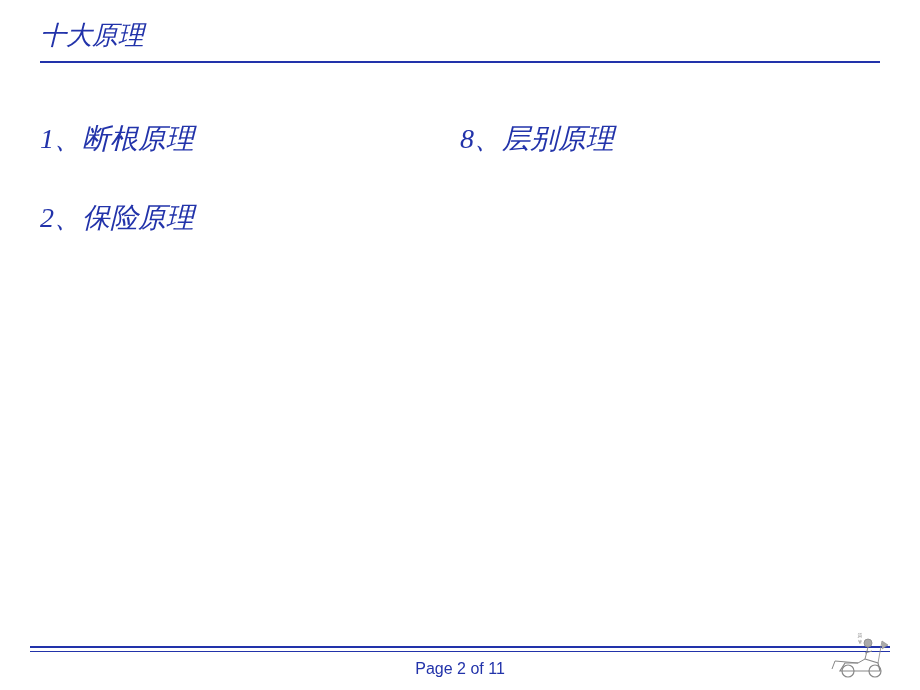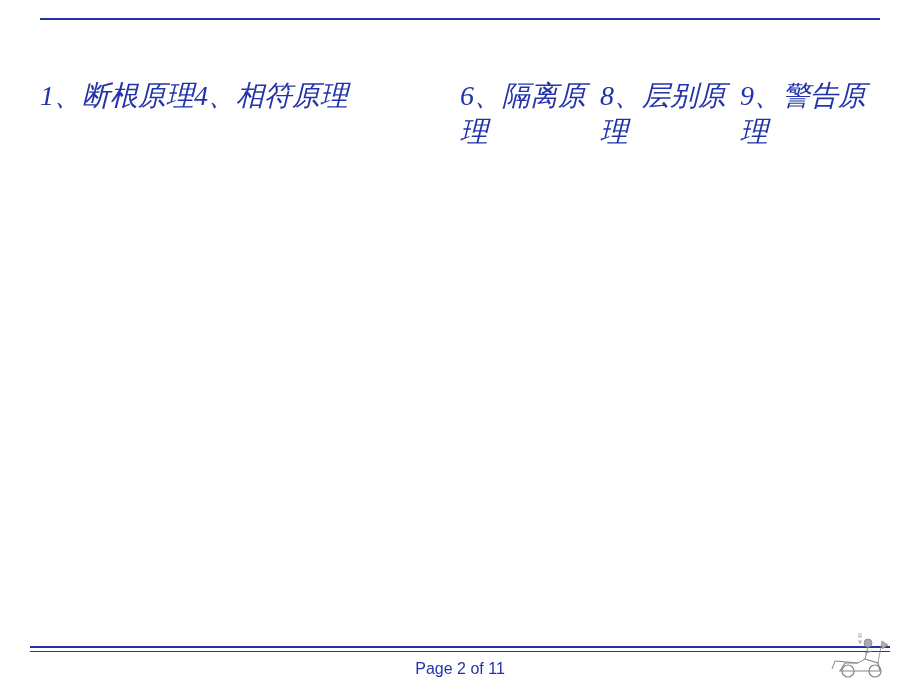--- a/index.html
+++ b/index.html
@@ -42,22 +42,22 @@
     
     .content {
       padding: 30px 40px 20px 40px;
       display: grid;
       grid-template-columns: 1fr 1fr;
       gap: 0;
     }
 
     .left-column, .right-column {
       display: flex;
-      flex-direction: row;
-      gap: 0;
+      flex-direction: column;
+      gap: 7px;
     }
 
     .principle-item {
       font-size: 28px;
       color: #2233aa;
       font-style: italic;
       font-family: 'KaiTi', 'STKaiti', '楷体', serif;
       padding: 18px 0;
       line-height: 1.3;
     }
@@ -107,34 +107,33 @@
       width: 60px;
       height: 50px;
     }
   </style>
 </head>
 <body>
 
 <div class="page-container">
 
   <div class="header">
+    <div class="title">十大原理</div>
     <hr class="header-line">
   </div>
 
   <div class="content">
     <div class="left-column">
 
     <div class="principle-item">1、断根原理</div>
-        <div class="principle-item">4、相符原理</div>
+        <div class="principle-item">2、保险原理</div>
       </div>
     <div class="right-column">
 
-    <div class="principle-item">6、隔离原理</div>
         <div class="principle-item">8、层别原理</div>
-        <div class="principle-item">9、警告原理</div>
       </div>
   </div>
 
   <div class="footer">
     <hr class="footer-lines">
     <hr class="footer-line2">
     <div class="footer-content">
       <span class="page-info">Page 2 of 11</span>
       <div class="logo-area">
         

